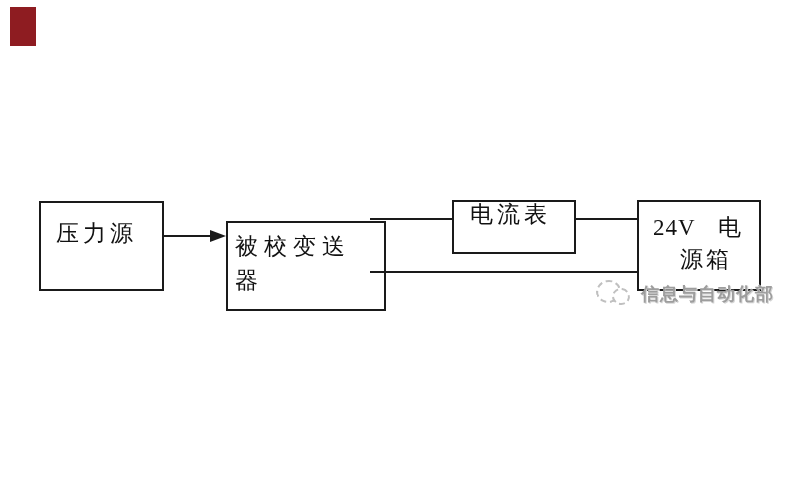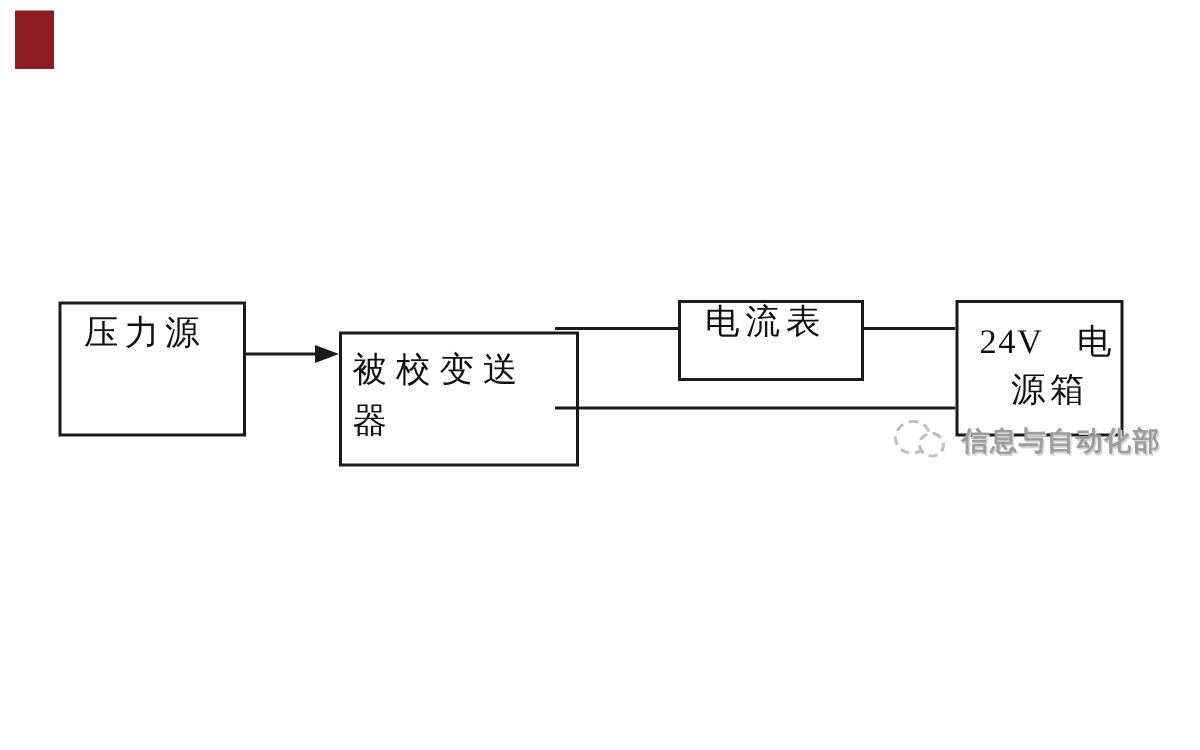--- a/index.html
+++ b/index.html
@@ -26,35 +26,35 @@
   .node {
     position: absolute;
     box-sizing: border-box;
     border: 2px solid #1a1a1a;
     background: #ffffff;
     color: #111111;
     font-size: 23px;
   }
   .node-pressure {
     left: 39px; top: 201px; width: 125px; height: 90px;
-    padding: 7px 0 0 15px;
+    padding: 19px 0 0 15px;
     letter-spacing: 4px; line-height: 24px;
   }
   .node-transmitter {
     left: 226px; top: 201px; width: 160px; height: 90px;
     padding: 7px 0 0 7px;
     letter-spacing: 6px; line-height: 34px; margin-top: 20px;
   }
   .node-ammeter {
     left: 452px; top: 200px; width: 124px; height: 54px;
     padding: 1px 0 0 16px;
     letter-spacing: 4px; line-height: 24px;
   }
   .node-power {
-    left: 637px; top: 200px; width: 112px; height: 91px;
+    left: 637px; top: 200px; width: 124px; height: 91px;
     padding: 10px 0 0 14px;
     line-height: 32px;
   }
   .node-power .l1 { letter-spacing: 1px; word-spacing: 16px; }
   .node-power .l2 { letter-spacing: 3px; text-align: center; }
   .node div { white-space: nowrap; }
 
   
   .wire {
     position: absolute;

